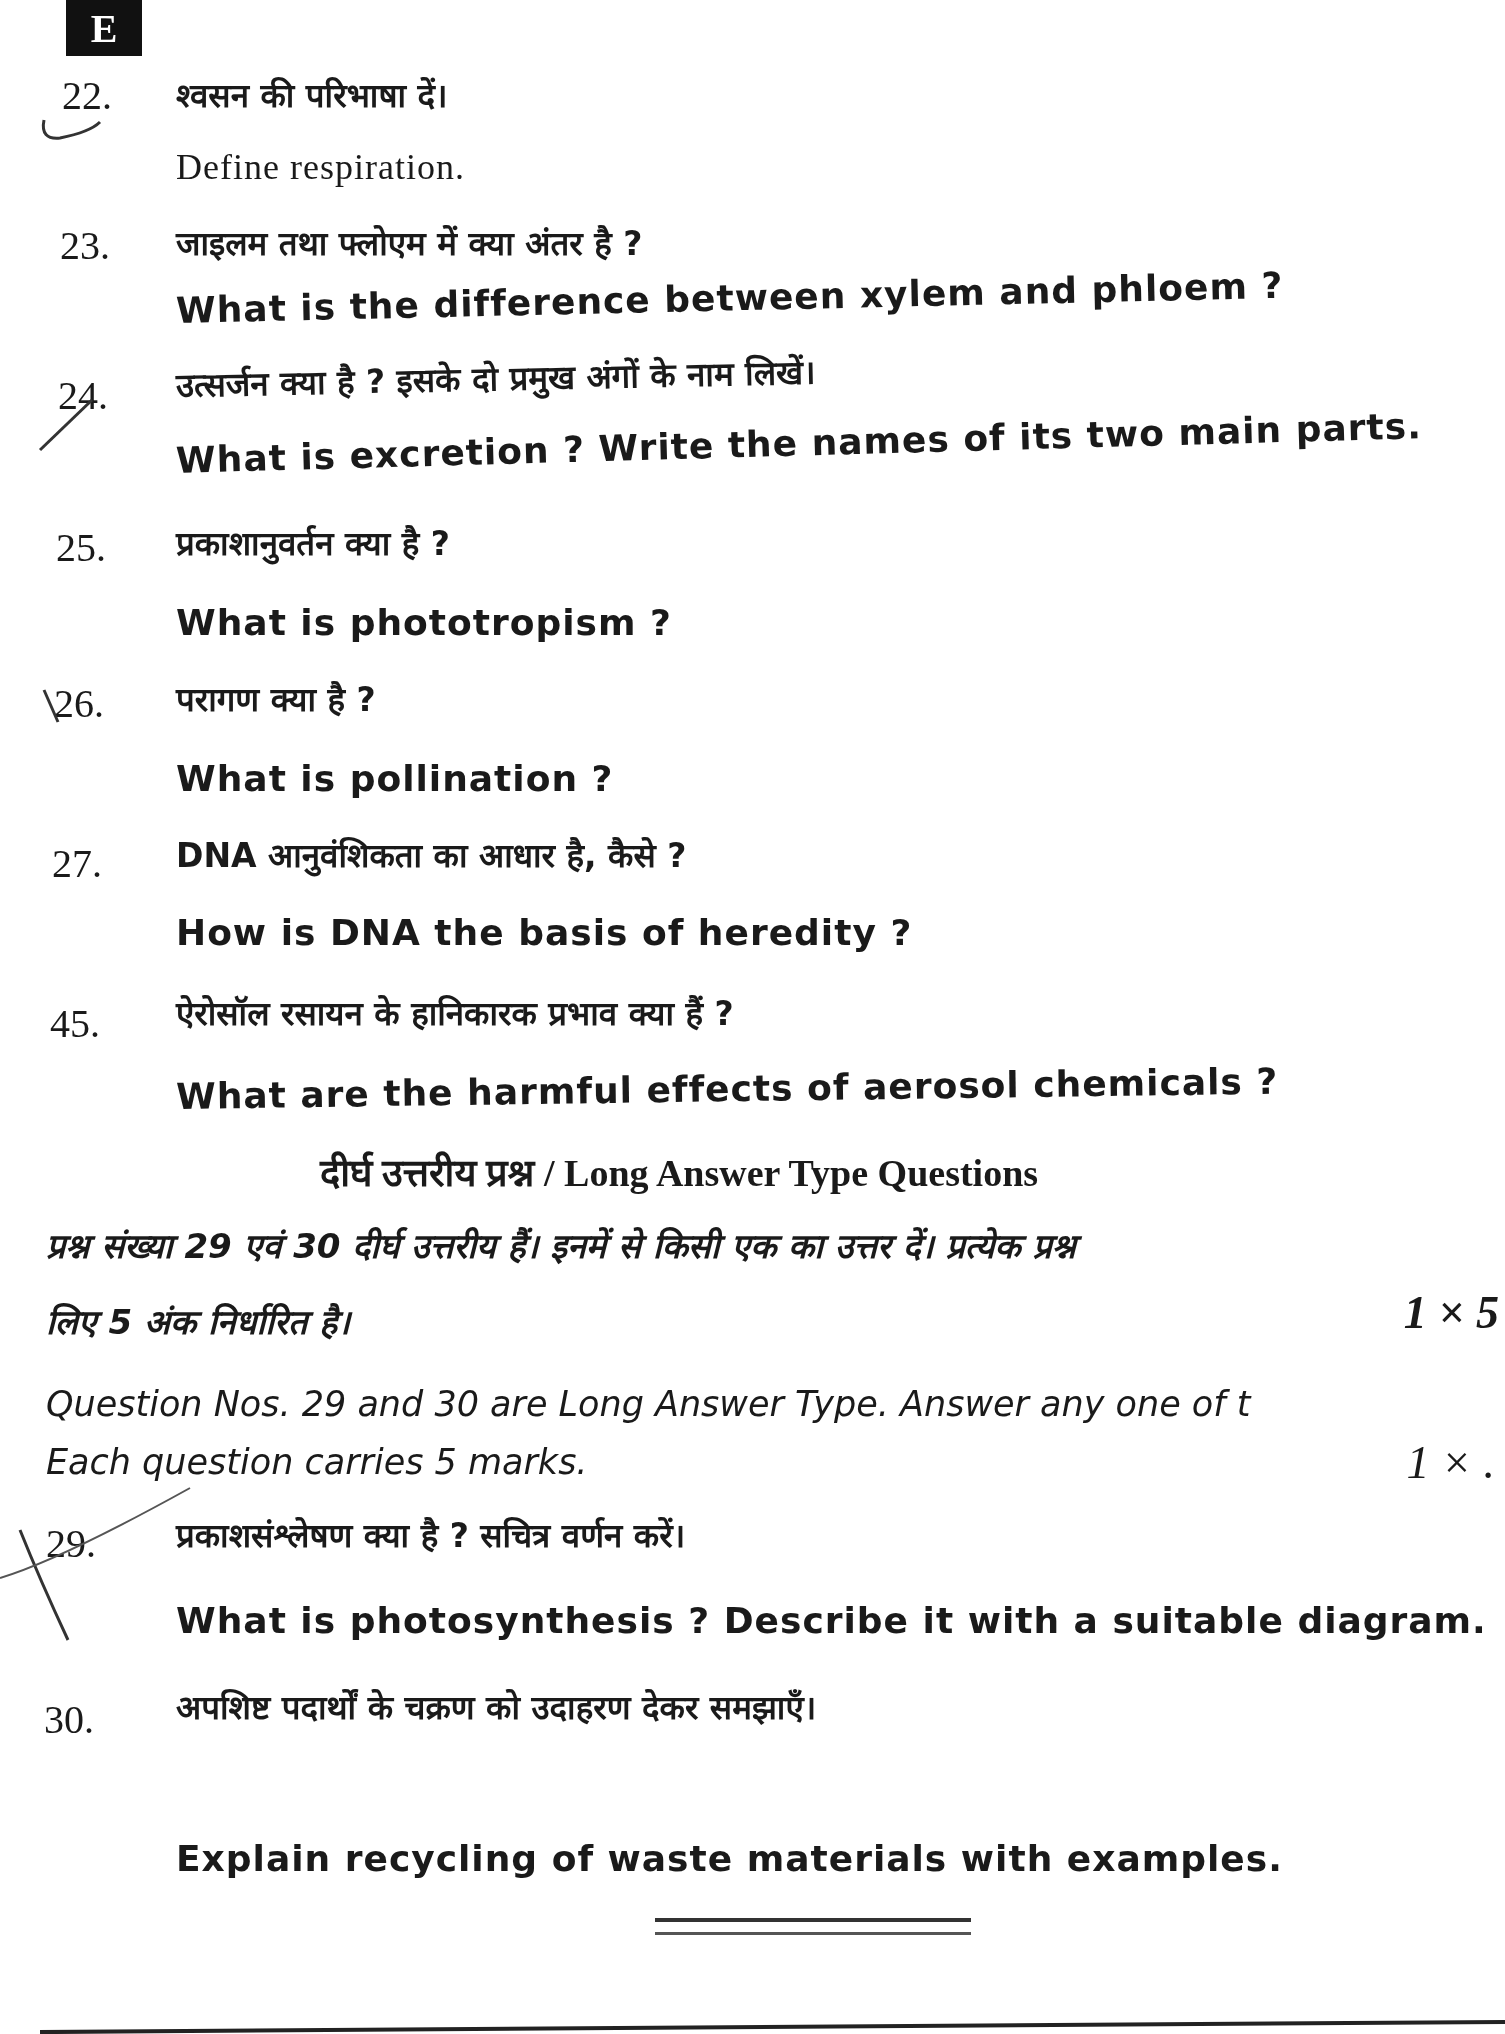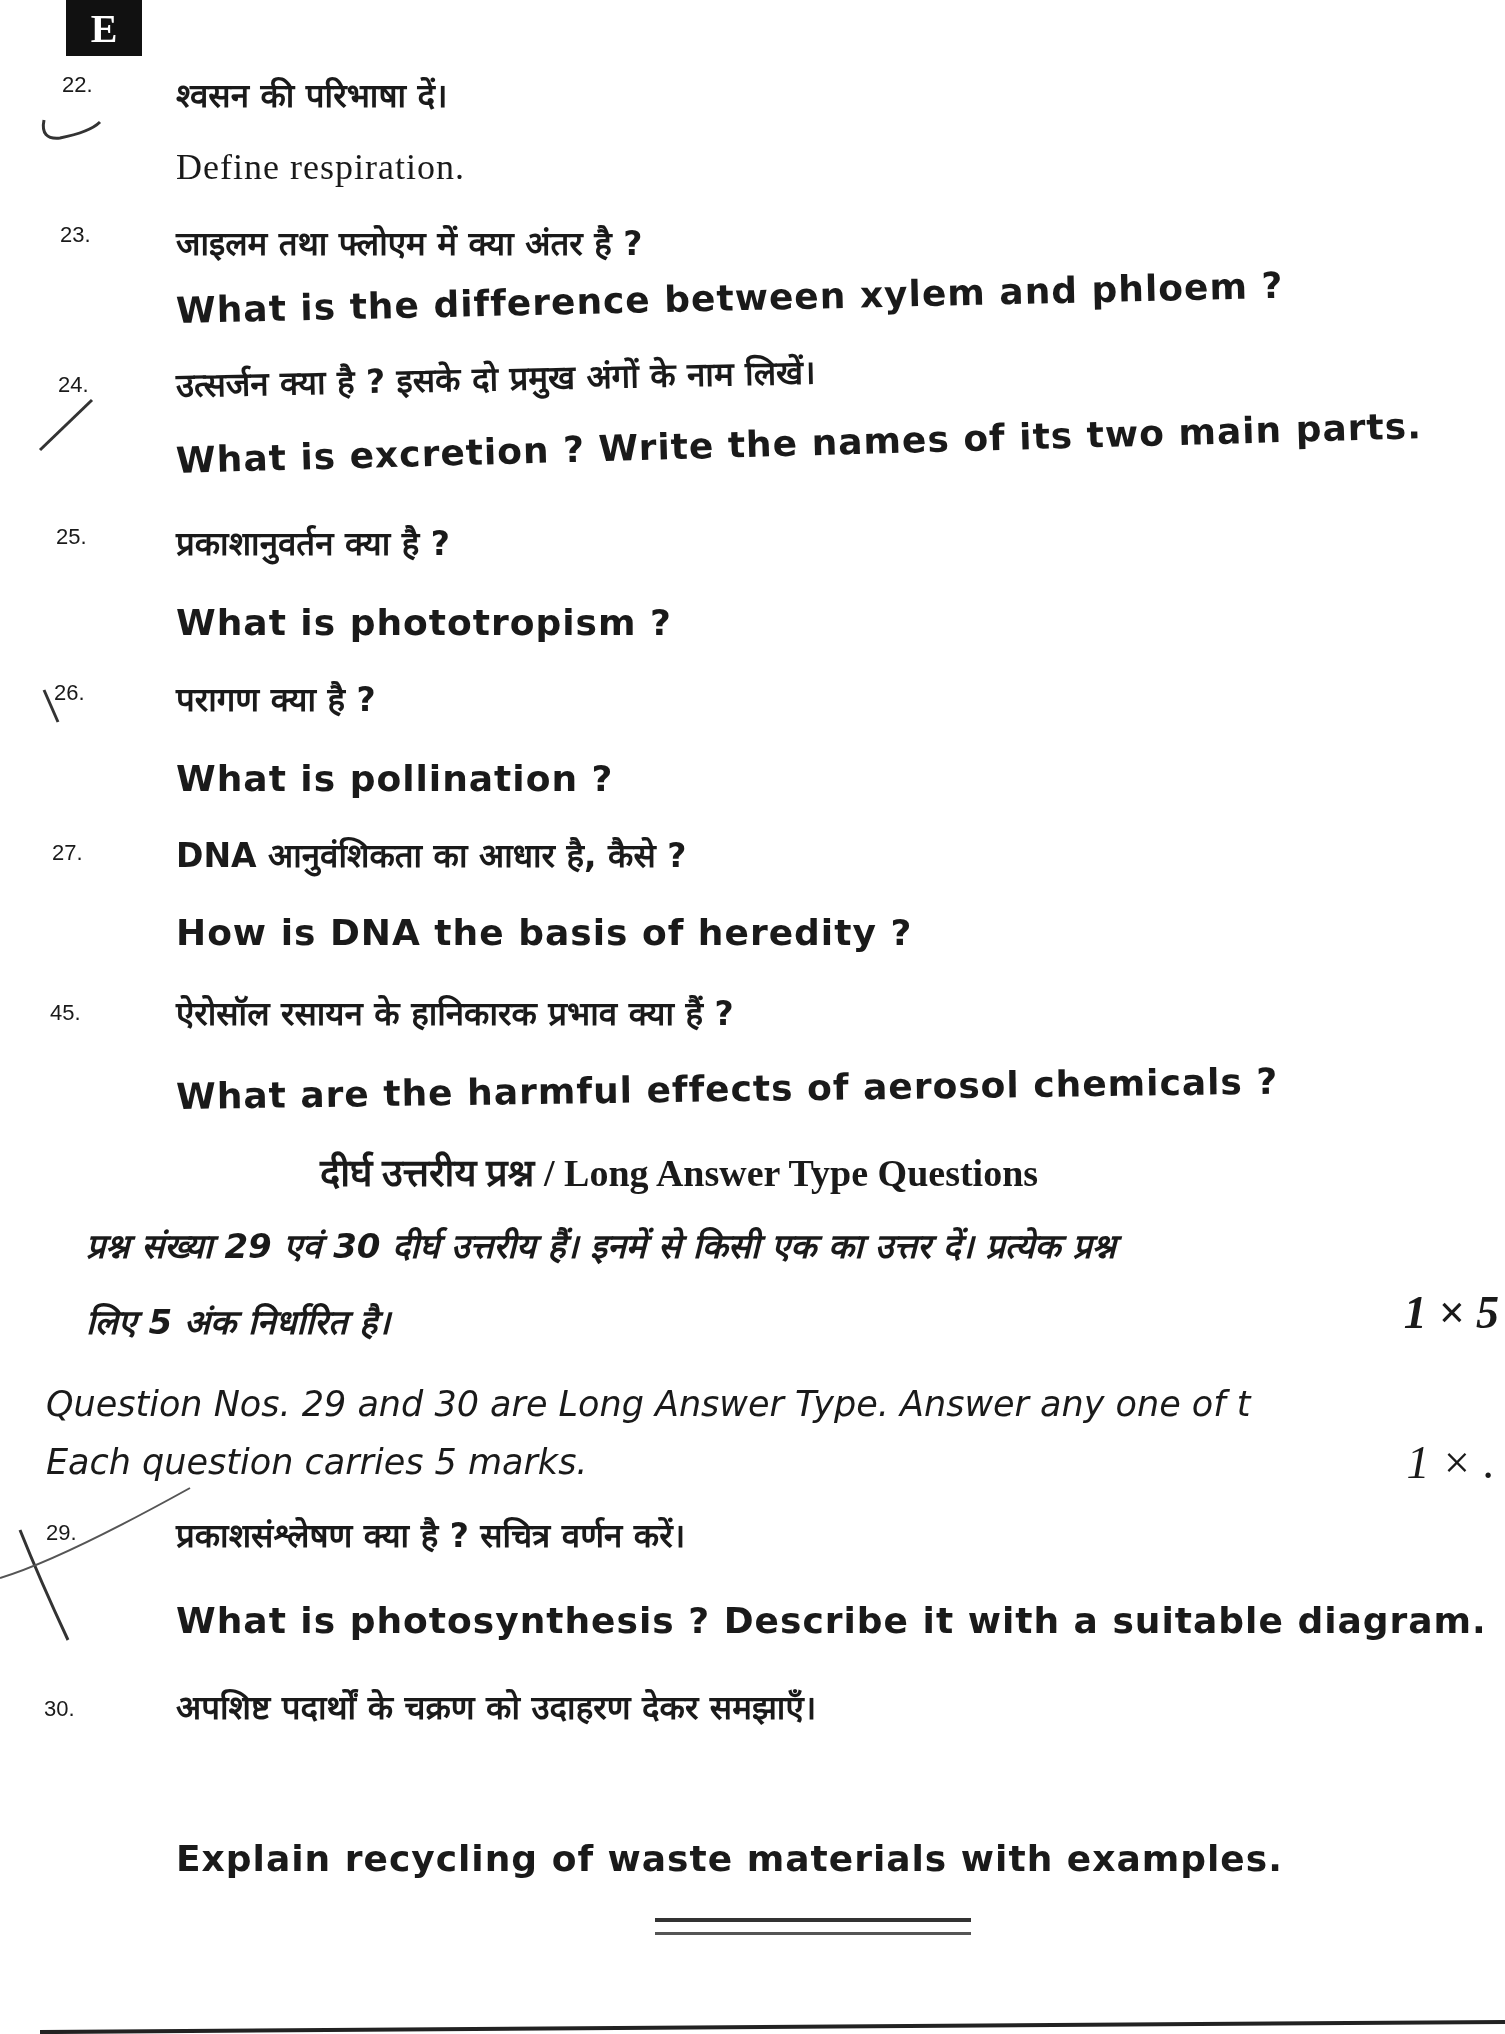--- a/index.html
+++ b/index.html
@@ -4,25 +4,25 @@
 <style>
   html, body { margin: 0; padding: 0; }
   body {
     width: 1505px; height: 2034px; background: #ffffff; position: relative; overflow: hidden;
     font-family: "Liberation Serif", "DejaVu Serif", serif; color: #1a1a1a;
   }
   .set-badge {
     position: absolute; left: 66px; top: 0; width: 76px; height: 56px; background: #111;
     color: #fff; font-size: 40px; font-weight: bold; display: flex; align-items: center; justify-content: center;
   }
-  .qnum { position: absolute; font-size: 22px; font-family: Liberation Sans, sans-serif; }
+  .qnum { position: absolute; font-size: 40px; font-family: Liberation Serif, serif; }
   .hi { position: absolute; left: 176px; font-size: 33px; font-weight: bold; font-family: "DejaVu Sans", sans-serif; white-space: nowrap; }
   .en { position: absolute; left: 176px; font-size: 36px; font-weight: bold; font-family: "DejaVu Sans", sans-serif; white-space: nowrap; letter-spacing: 1px; }
   .section-title { position: absolute; left: 320px; top: 1145px; font-size: 38px; font-weight: bold; white-space: nowrap; }
-  .instr { position: absolute; left: 46px; font-size: 34px; font-style: italic; font-weight: bold; white-space: nowrap; font-family: "DejaVu Sans", sans-serif; margin-left: 40px; }
+  .instr { position: absolute; left: 46px; font-size: 34px; font-style: italic; font-weight: bold; white-space: nowrap; font-family: "DejaVu Sans", sans-serif; }
   .instr-en { position: absolute; left: 46px; font-size: 35px; font-style: italic; white-space: nowrap; font-family: "DejaVu Sans", sans-serif; text-align: center; }
   .marks { position: absolute; right: 0; font-size: 46px; font-style: italic; font-family: Liberation Serif, serif; }
   .end-rule { position: absolute; left: 655px; top: 1918px; width: 316px; height: 10px; border-top: 4px solid #333; border-bottom: 3px solid #555; }
   .bottom-line { position: absolute; left: 40px; top: 2025px; width: 1465px; height: 4px; background: #222; transform: rotate(-0.4deg); }
   .mark-stroke { position: absolute; }
 </style>
 </head>
 <body>
 
 <div class="set-badge">E</div>

